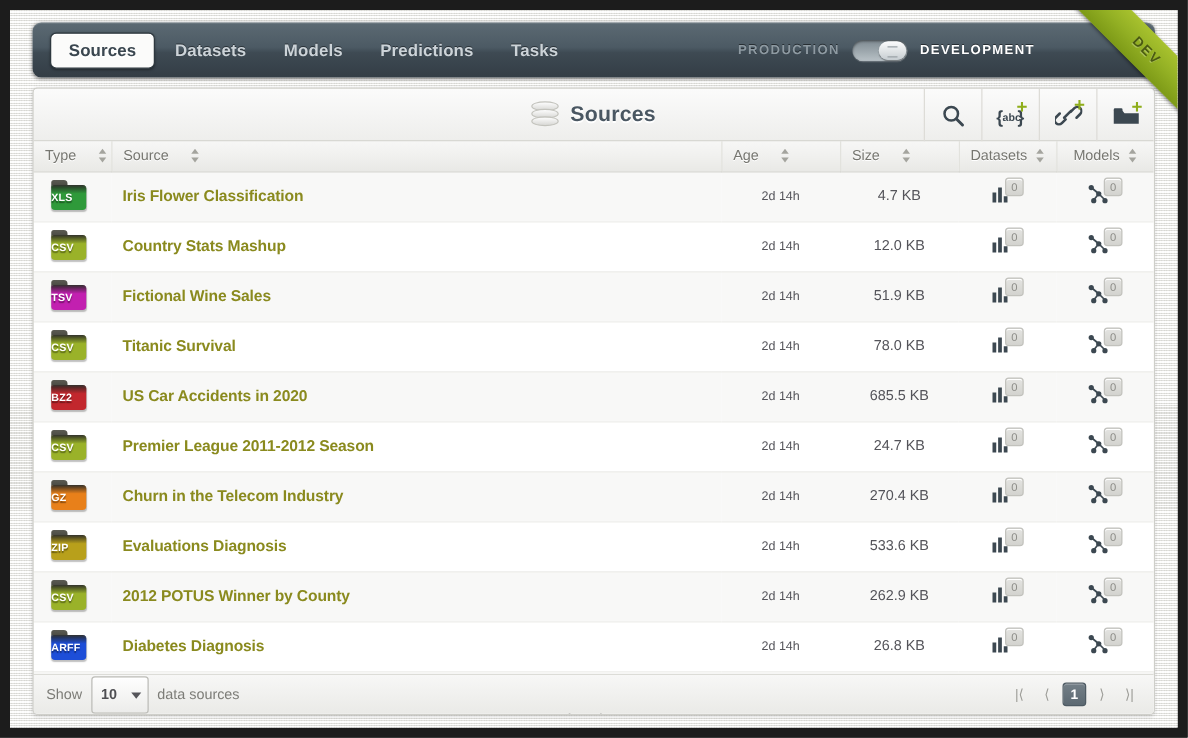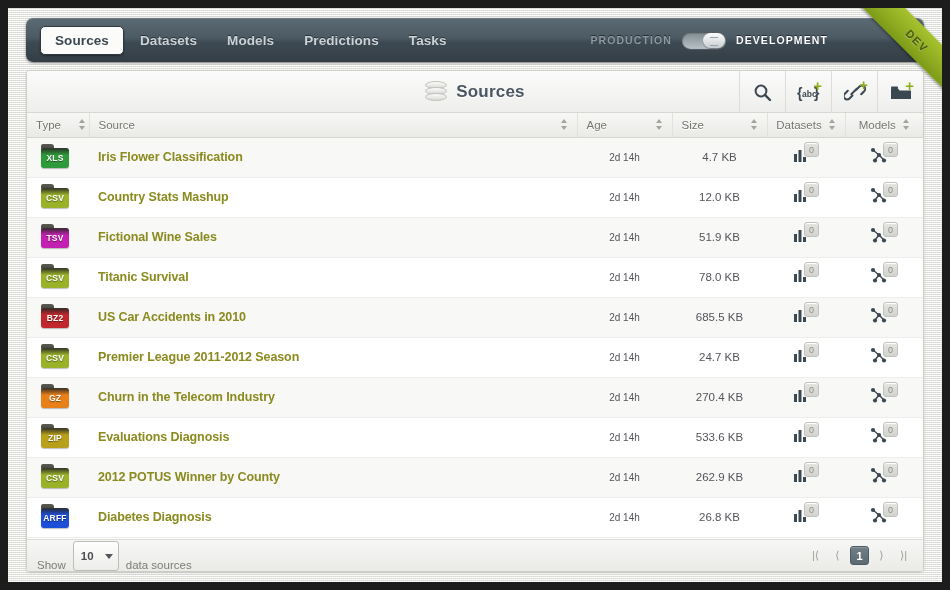--- a/index.html
+++ b/index.html
@@ -211,21 +211,21 @@
     font-weight: normal;
     color: #767670;
     text-align: left;
     padding: 0 9px;
     text-shadow: 0 1px 0 #fff;
     cursor: pointer;
     user-select: none;
     white-space: nowrap;
   }
   thead th:last-child { border-right: none; }
-  .th-inner { display:flex; align-items:center; justify-content:space-between; gap:18px; }
+  .th-inner { display:flex; align-items:center; justify-content:flex-start; gap:18px; }
   .th-inner.ctr { justify-content:center; gap:7px; }
 
   .sortarrows {
     display:inline-block; width:7px; height:11px; position:relative; flex:none;
   }
   .sortarrows::before, .sortarrows::after {
     content:""; position:absolute; left:0;
     border-left:3.5px solid transparent; border-right:3.5px solid transparent;
   }
   .sortarrows::before { top:0; border-bottom:4px solid #a4a49e; }
@@ -259,21 +259,21 @@
   .ftype { position: relative; width: 28px; height: 24px; display:inline-block; }
   .ftype .tabtop {
     position:absolute; left:0; top:0; width:13px; height:6px;
     background: linear-gradient(to bottom,#5a5a52,#46463f);
     border-radius: 2px 3px 0 0;
   }
   .ftype .body {
     position:absolute; left:0; top:4px; width:28px; height:20px;
     border-radius: 2px 3px 3px 3px;
     box-shadow: inset 0 1px 0 rgba(255,255,255,0.35), 0 1px 1px rgba(0,0,0,0.25);
-    display:flex; align-items:center; justify-content:center;
+    display:flex; align-items:center; justify-content:flex-start;
   }
   .ftype .body span {
     font-size: 8.5px; font-weight: bold; color:#fff;
     letter-spacing: 0.2px;
     text-shadow: 0 1px 1px rgba(0,0,0,0.45);
   }
   .ftype .shade {
     position:absolute; left:0; top:4px; width:28px; height:7px;
     background: linear-gradient(to bottom, rgba(40,40,36,0.95), rgba(40,40,36,0.0));
     border-radius: 2px 3px 0 0;
@@ -297,21 +297,21 @@
   
   #footer {
     position:absolute; left:0; bottom:0;
     width:100%; height:32px;
     background: linear-gradient(to bottom,#f7f7f6,#eaeae7);
     border-top: 1px solid #dcdcd7;
     display:flex; align-items:center;
     padding: 0 10px;
     font-size: 11.5px; color:#7c7c77;
   }
-  #fleft { display:flex; align-items:flex-end; gap:7px; }
+  #fleft { display:flex; align-items:center; gap:7px; }
   .select-box {
     position:relative;
     display:inline-flex; align-items:center;
     height:30px; min-width:46px;
     padding:0 18px 0 7px;
     background: linear-gradient(to bottom,#fefefe,#ececea);
     border:1px solid #bdbdb8;
     border-radius:3px;
     font-size:11.5px; font-weight:bold; color:#4e4e52;
     cursor:pointer;
@@ -599,21 +599,21 @@
                     <circle cx="5" cy="13.5" r="2.1" fill="#3c4851"></circle>
                     <circle cx="14" cy="13.5" r="2.1" fill="#3c4851"></circle>
                   </svg>
                   <span class="chip">0</span>
                 </span></td>
             </tr>
             <tr>
               <td class="cell-type"><span class="ftype"><span class="tabtop"></span><span class="body" style="background:#c2272d">
                     <span>BZ2</span>
                   </span><span class="shade"></span></span></td>
-              <td><a class="src-link">US Car Accidents in 2010</a></td>
+              <td><a class="src-link">US Car Accidents in 2020</a></td>
               <td class="cell-age">2d 14h</td>
               <td class="cell-size">685.5 KB</td>
               <td class="cell-cnt"><span class="cnt-wrap">
                   <svg width="17" height="17" viewBox="0 0 17 17">
                     <rect x="1" y="7" width="3" height="8" fill="#3c4851"></rect>
                     <rect x="5.5" y="3" width="3" height="12" fill="#3c4851"></rect>
                     <rect x="10" y="10" width="3" height="5" fill="#3c4851"></rect>
                   </svg>
                   <span class="chip">0</span>
                 </span></td>

